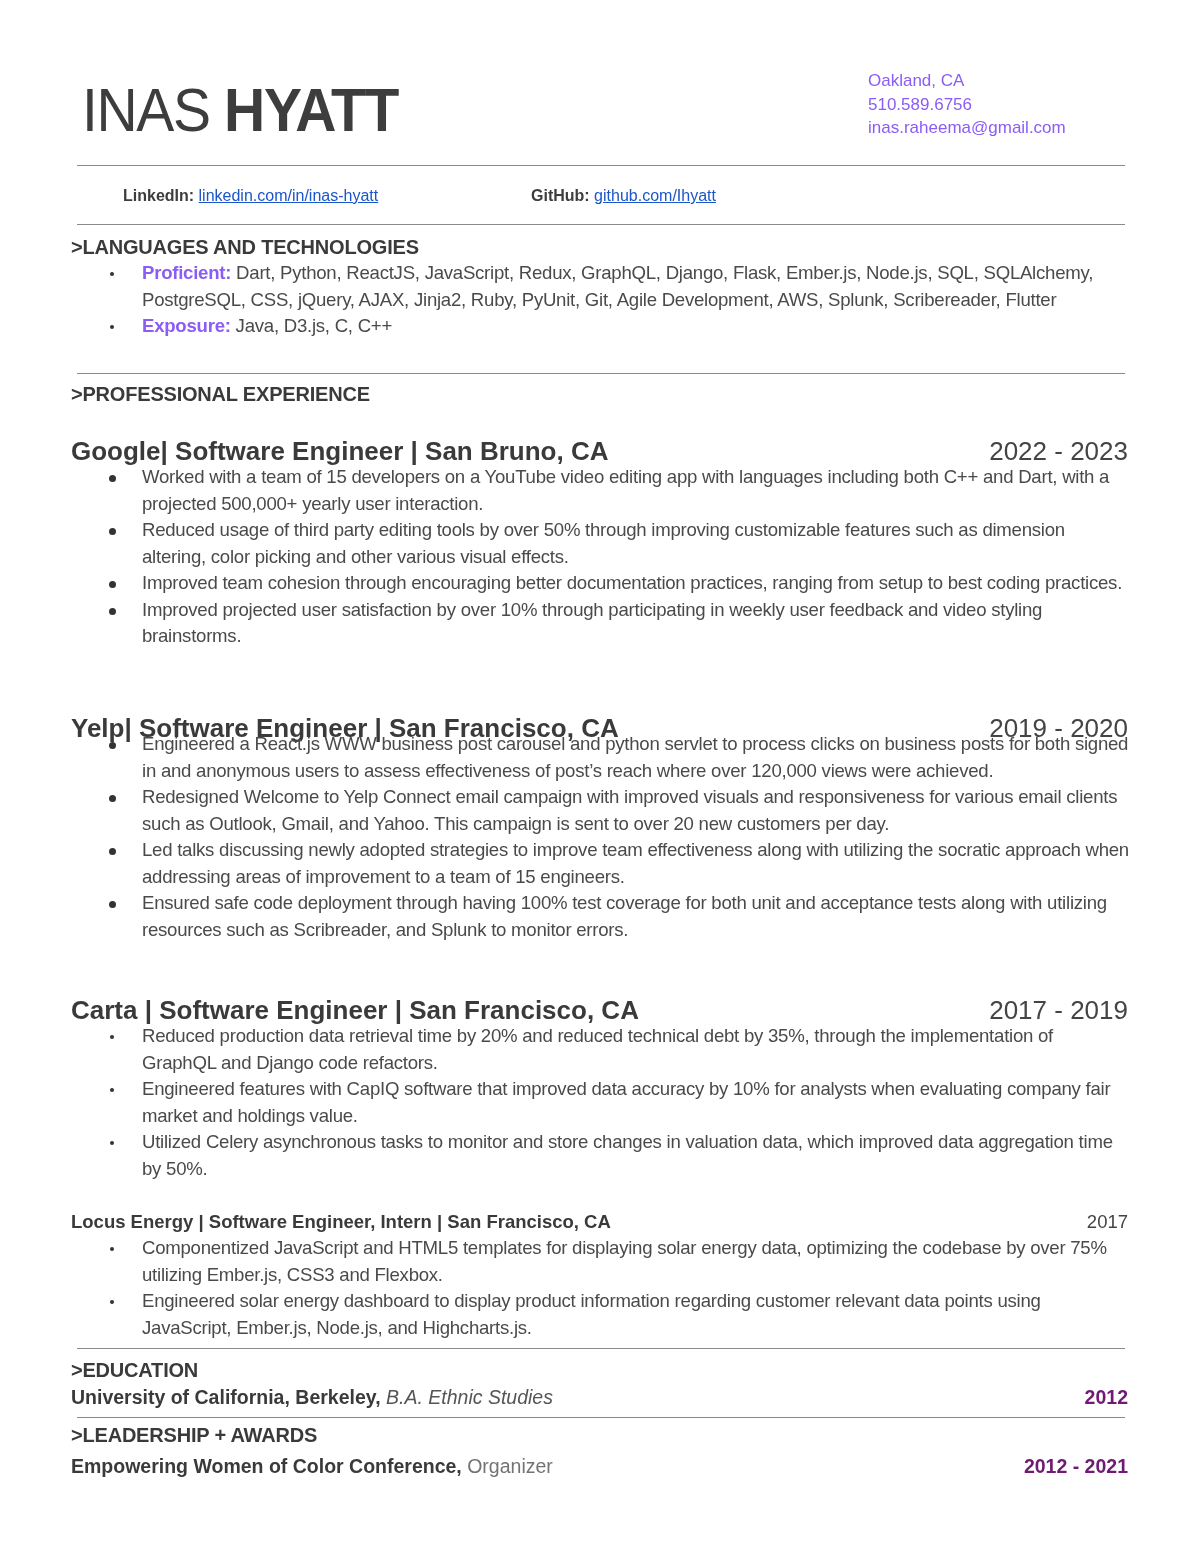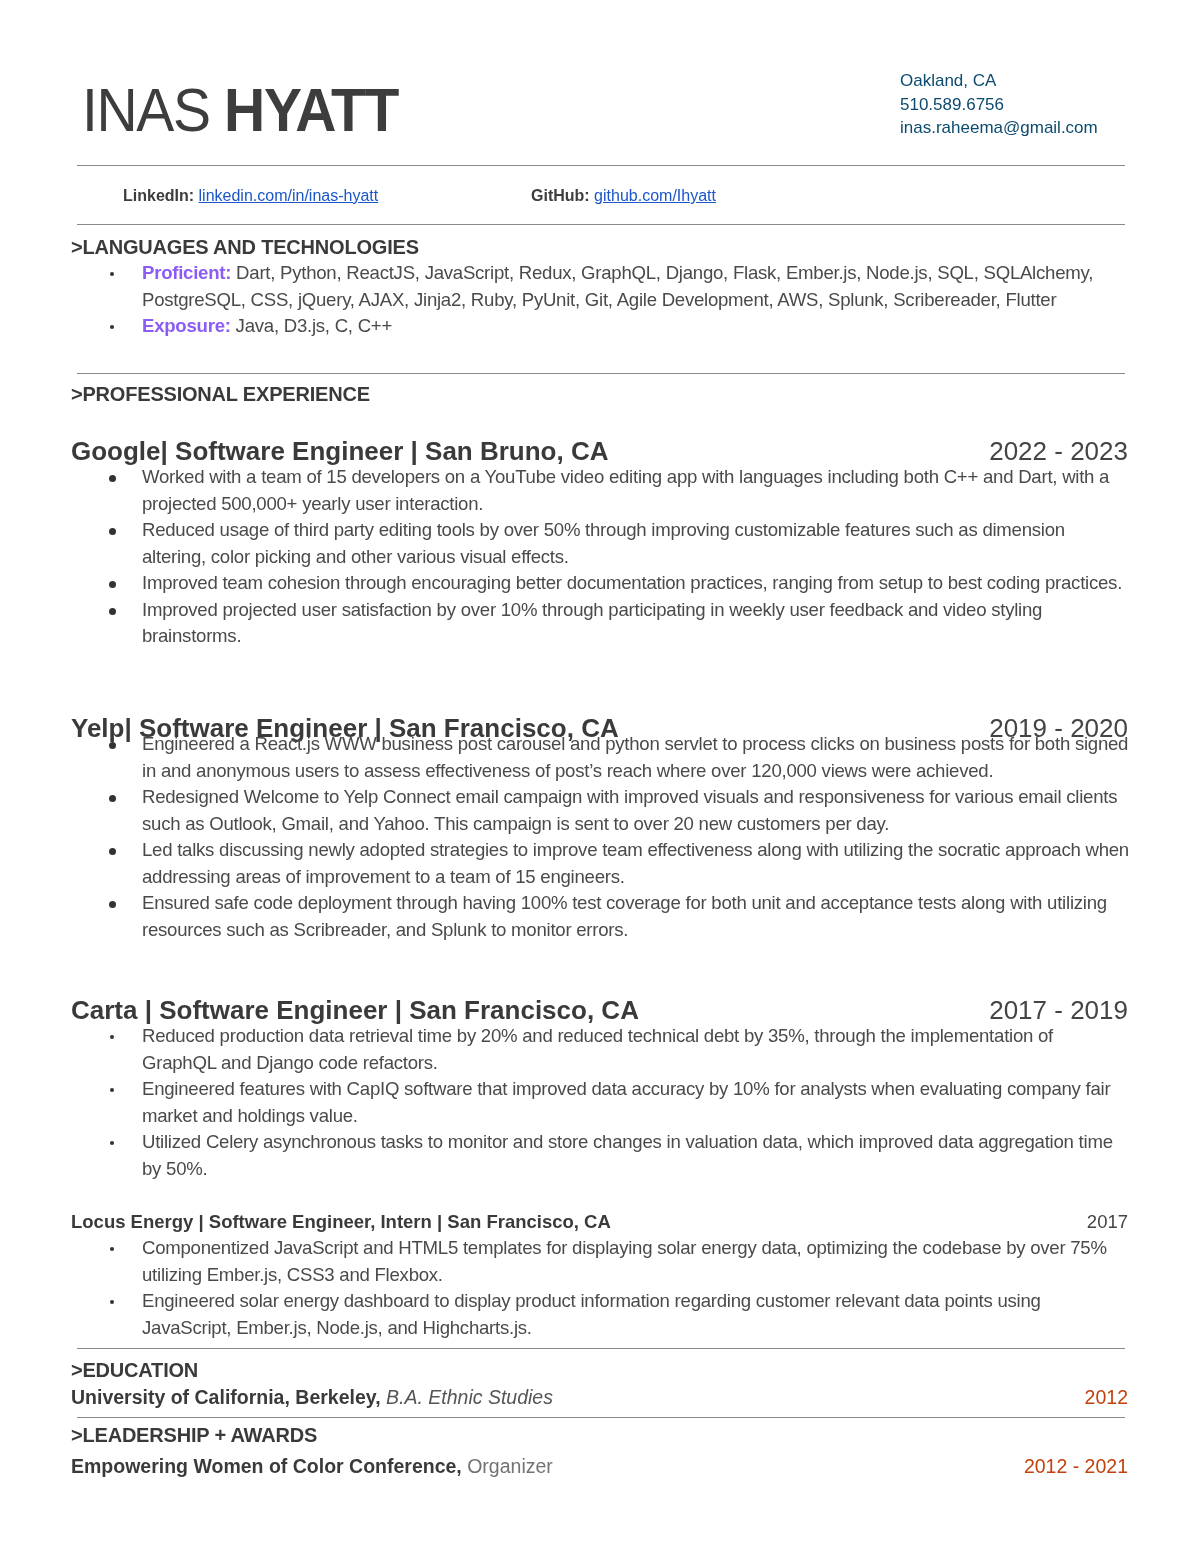--- a/index.html
+++ b/index.html
@@ -12,21 +12,21 @@
   .name {
     position: absolute; left: 82px; top: 72px;
     font-size: 62px; line-height: 76px; color: #3d3d3d; letter-spacing: -1.5px;
     transform: scaleX(0.92); transform-origin: left center;
   }
   .name .first { font-weight: normal; }
   .name .last { font-weight: bold; }
 
   .contact {
     position: absolute; left: 868px; top: 69px;
-    font-size: 17px; line-height: 23.5px; color: #0c4a6e; margin-left: 32px;
+    font-size: 17px; line-height: 23.5px; color: #8b5cf6;
   }
   .contact div { white-space: nowrap; }
 
   .rule { position: absolute; left: 77px; width: 1048px; height: 0; border-top: 1.6px solid #8a8a8a; }
 
   .links { position: absolute; top: 185px; font-size: 16px; line-height: 22px; white-space: nowrap; }
   .links .lbl { font-weight: bold; color: #3d3d3d; }
   .links a { color: #1a56c9; text-decoration: underline; }
 
   .section-title {
@@ -52,21 +52,21 @@
   ul.bullets.small-dot li .dot { width: 4px; height: 4px; left: 10px; top: 12px; }
   ul.bullets li b { color: #8b5cf6; }
 
   .edu-line {
     position: absolute; left: 71px; width: 1057px; font-size: 19.5px; line-height: 26px;
     color: #3a3a3a; white-space: nowrap;
   }
   .edu-line .bold { font-weight: bold; }
   .edu-line .ital { font-style: italic; color: #555; }
   .edu-line .reg { color: #737373; }
-  .edu-line .dates { position: absolute; right: 0; top: 0; color: #c2410c; }
+  .edu-line .dates { position: absolute; right: 0; top: 0; color: #701a75; font-weight: bold; }
 </style>
 </head>
 <body>
 
 <div class="page">
 
   <div class="name">
     <span class="first">INAS</span>
     <span class="last">HYATT</span>
   </div>

